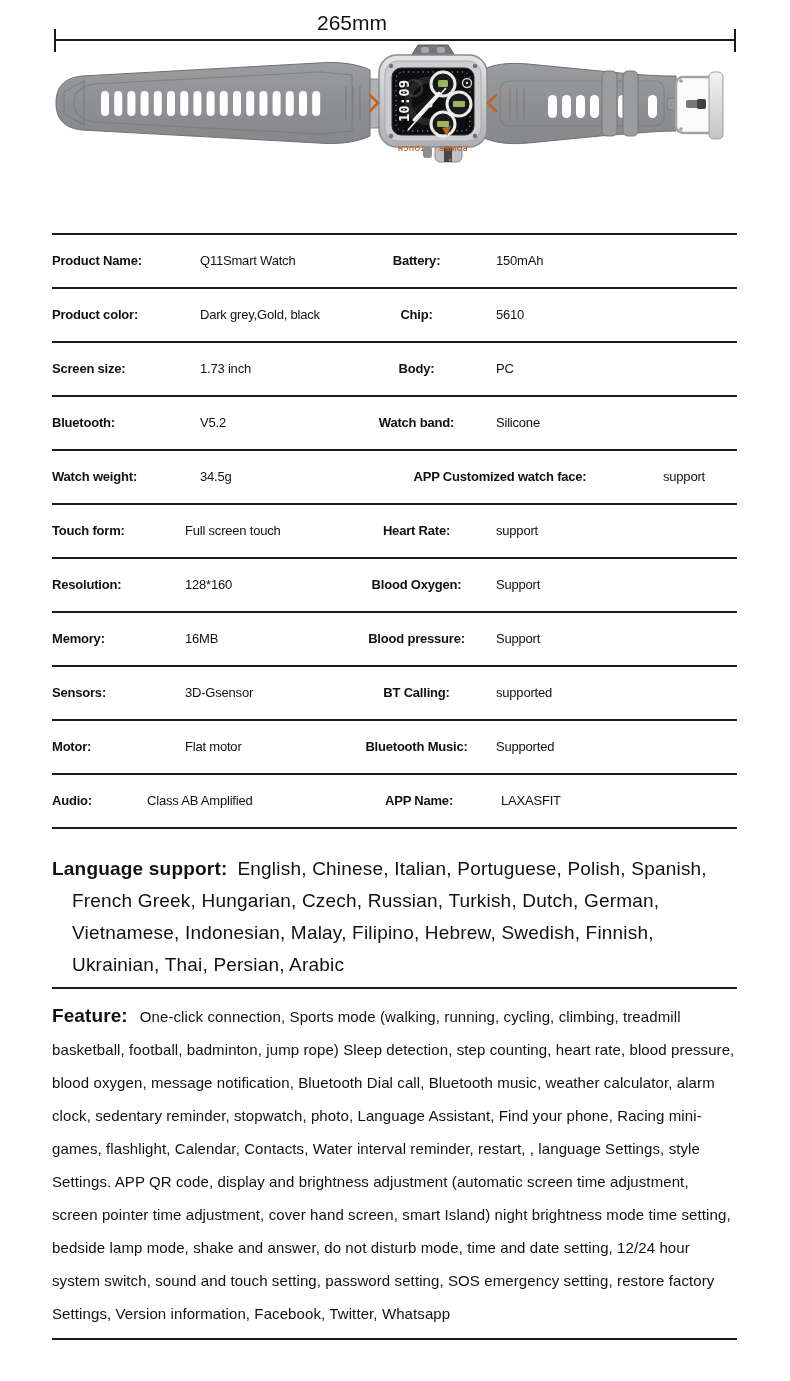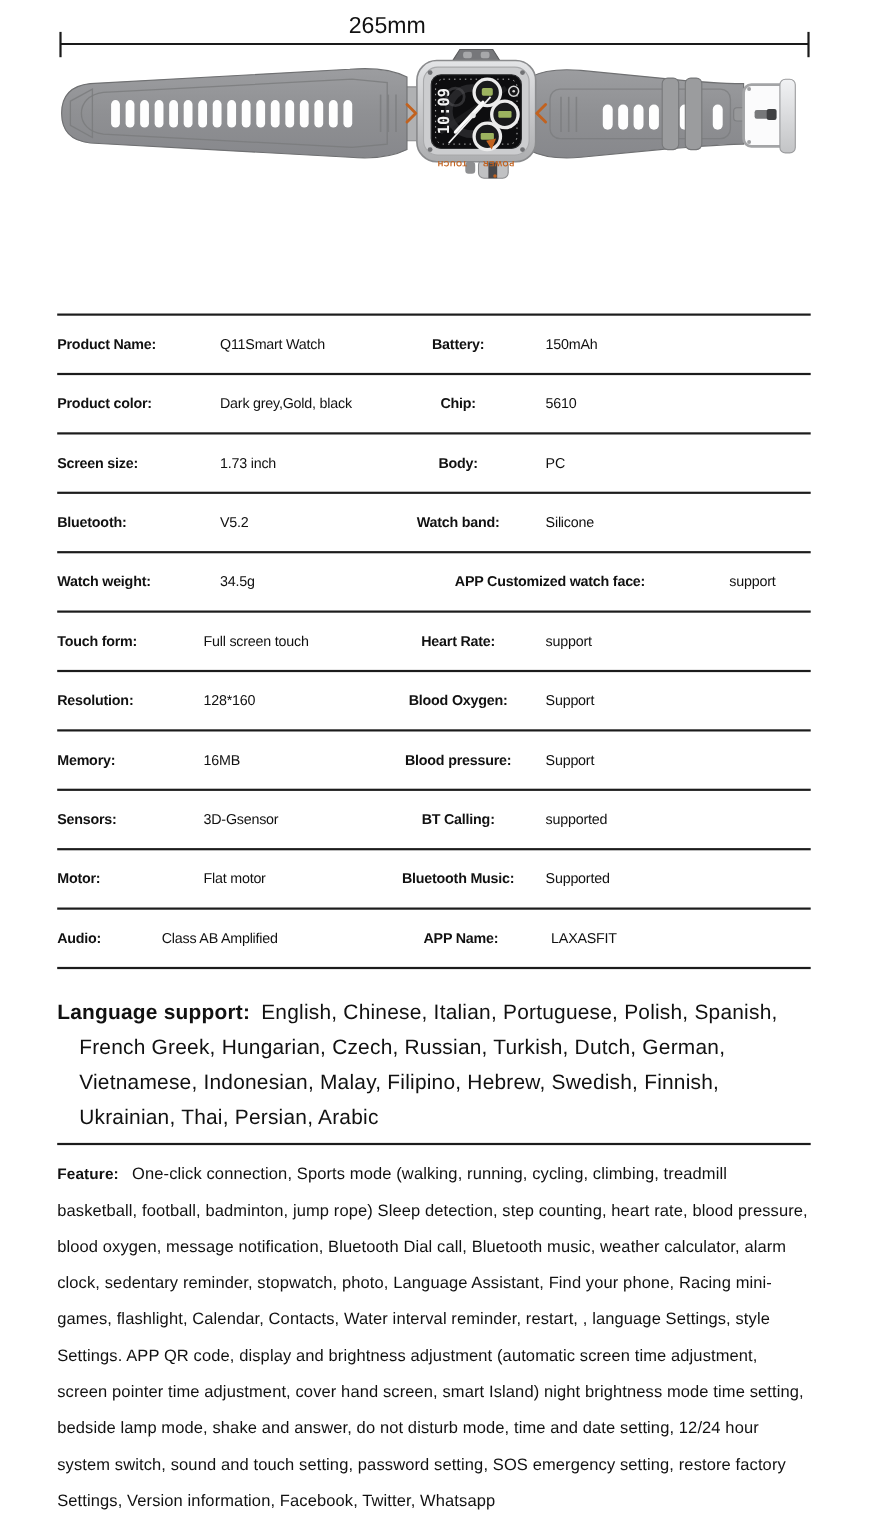--- a/index.html
+++ b/index.html
@@ -1,21 +1,21 @@
 <!DOCTYPE html>
 <html><head>
 <meta charset="utf-8">
 <style>
   html,body{margin:0;padding:0;background:#ffffff;}
   body{
     width:790px;height:1381px;overflow:hidden;position:relative;
     font-family:"Liberation Sans",sans-serif;color:#111111;
     -webkit-font-smoothing:antialiased;
   }
-  .hero{position:relative;width:790px;height:285px;text-align:center;}
+  .hero{position:relative;width:790px;height:233px;text-align:center;}
   .hero svg{display:block;}
 
   
   .spec-table{margin:0 53px 0 52px;border-top:2px solid #1c1c1c;}
   .spec-row{
     display:grid;align-items:center;height:52px;border-bottom:2px solid #1c1c1c;
     font-size:13px;letter-spacing:-0.2px;line-height:1.12;
   }
   .row-a{grid-template-columns:148px 149px 135px 1fr;}
   .row-b{grid-template-columns:148px 149px 1fr 86px;}
@@ -34,21 +34,21 @@
     font-size:19px;line-height:32px;letter-spacing:0.2px;
   }
   .lang-block .blk-label{font-weight:bold;margin-right:10px;}
 
   
   .feature-block{
     margin:0 53px 0 52px;border-bottom:2px solid #1c1c1c;
     padding:10px 0 8px 0;
     font-size:15px;line-height:33px;letter-spacing:0.1px;
   }
-  .feature-block .blk-label{font-weight:bold;font-size:14px;margin-right:12px;}
+  .feature-block .blk-label{font-weight:bold;font-size:19px;margin-right:12px;}
 </style>
 </head>
 <body>
 
 <div class="hero">
   <svg width="790" height="233" viewBox="0 0 790 233">
     <defs>
       <linearGradient id="gradCase" x1="0" y1="0" x2="0" y2="1">
         <stop offset="0" stop-color="#e4e5e7"></stop>
           <stop offset="0.5" stop-color="#c7c8ca"></stop>

